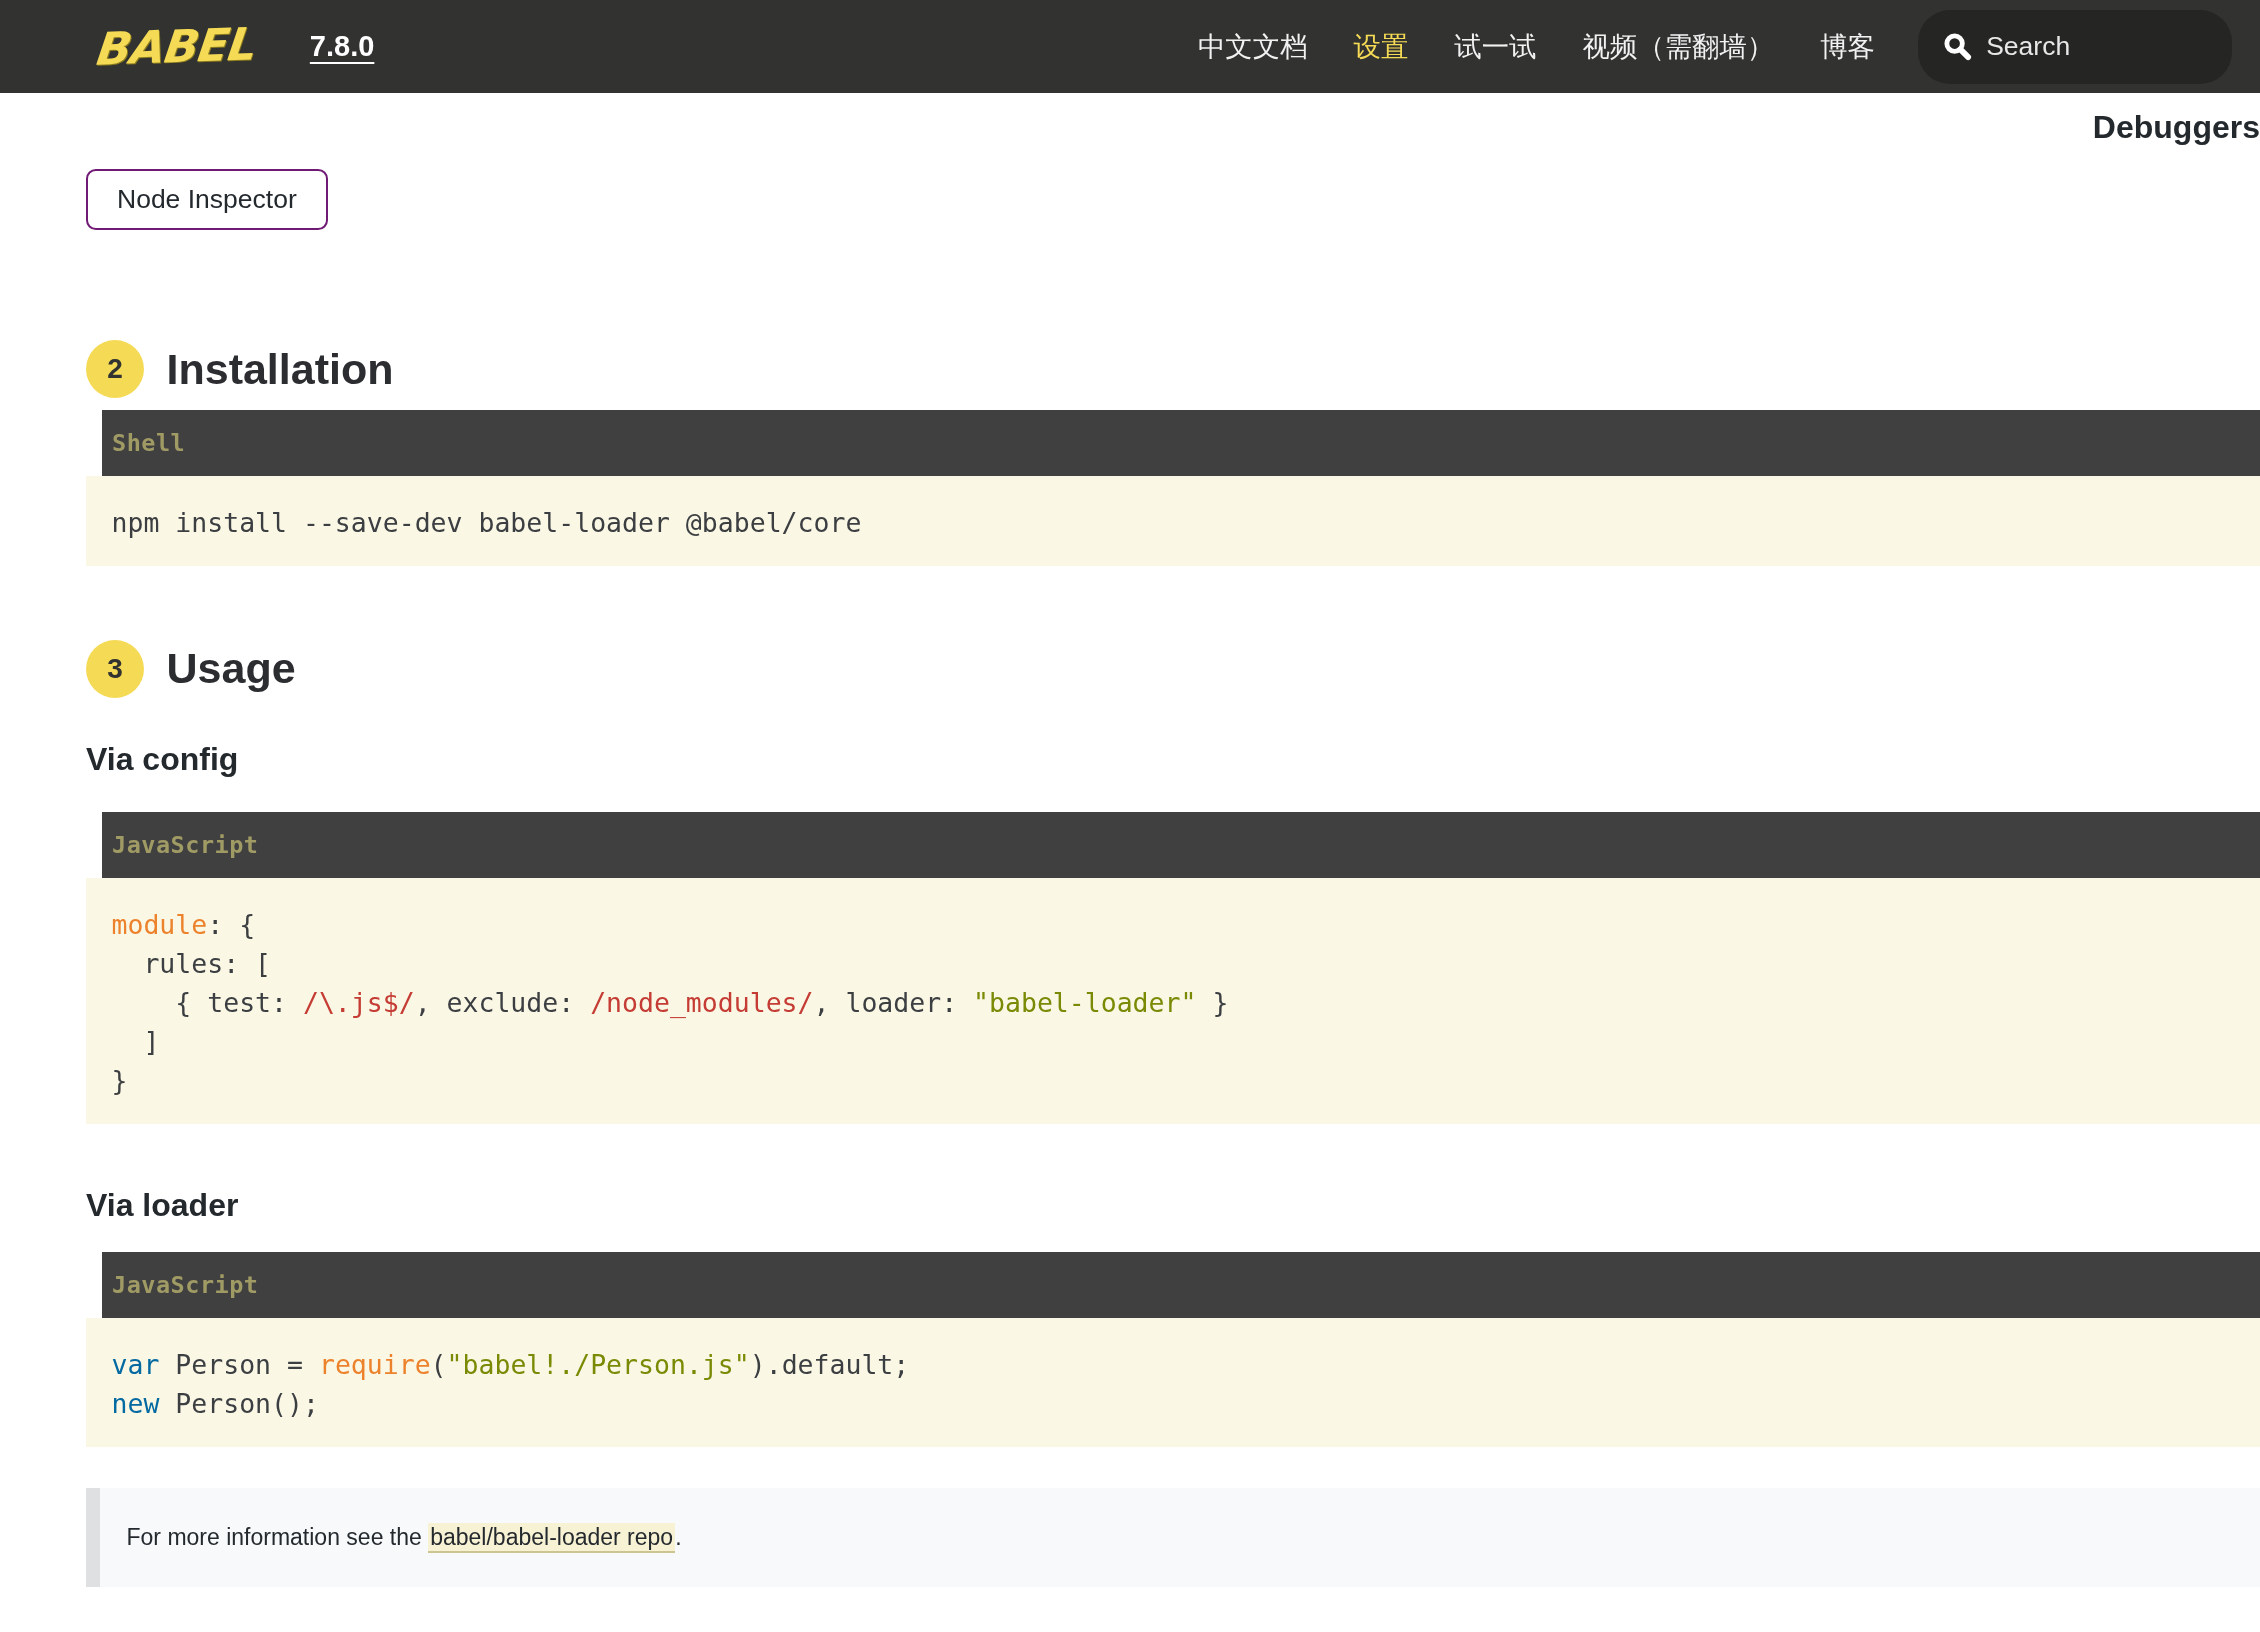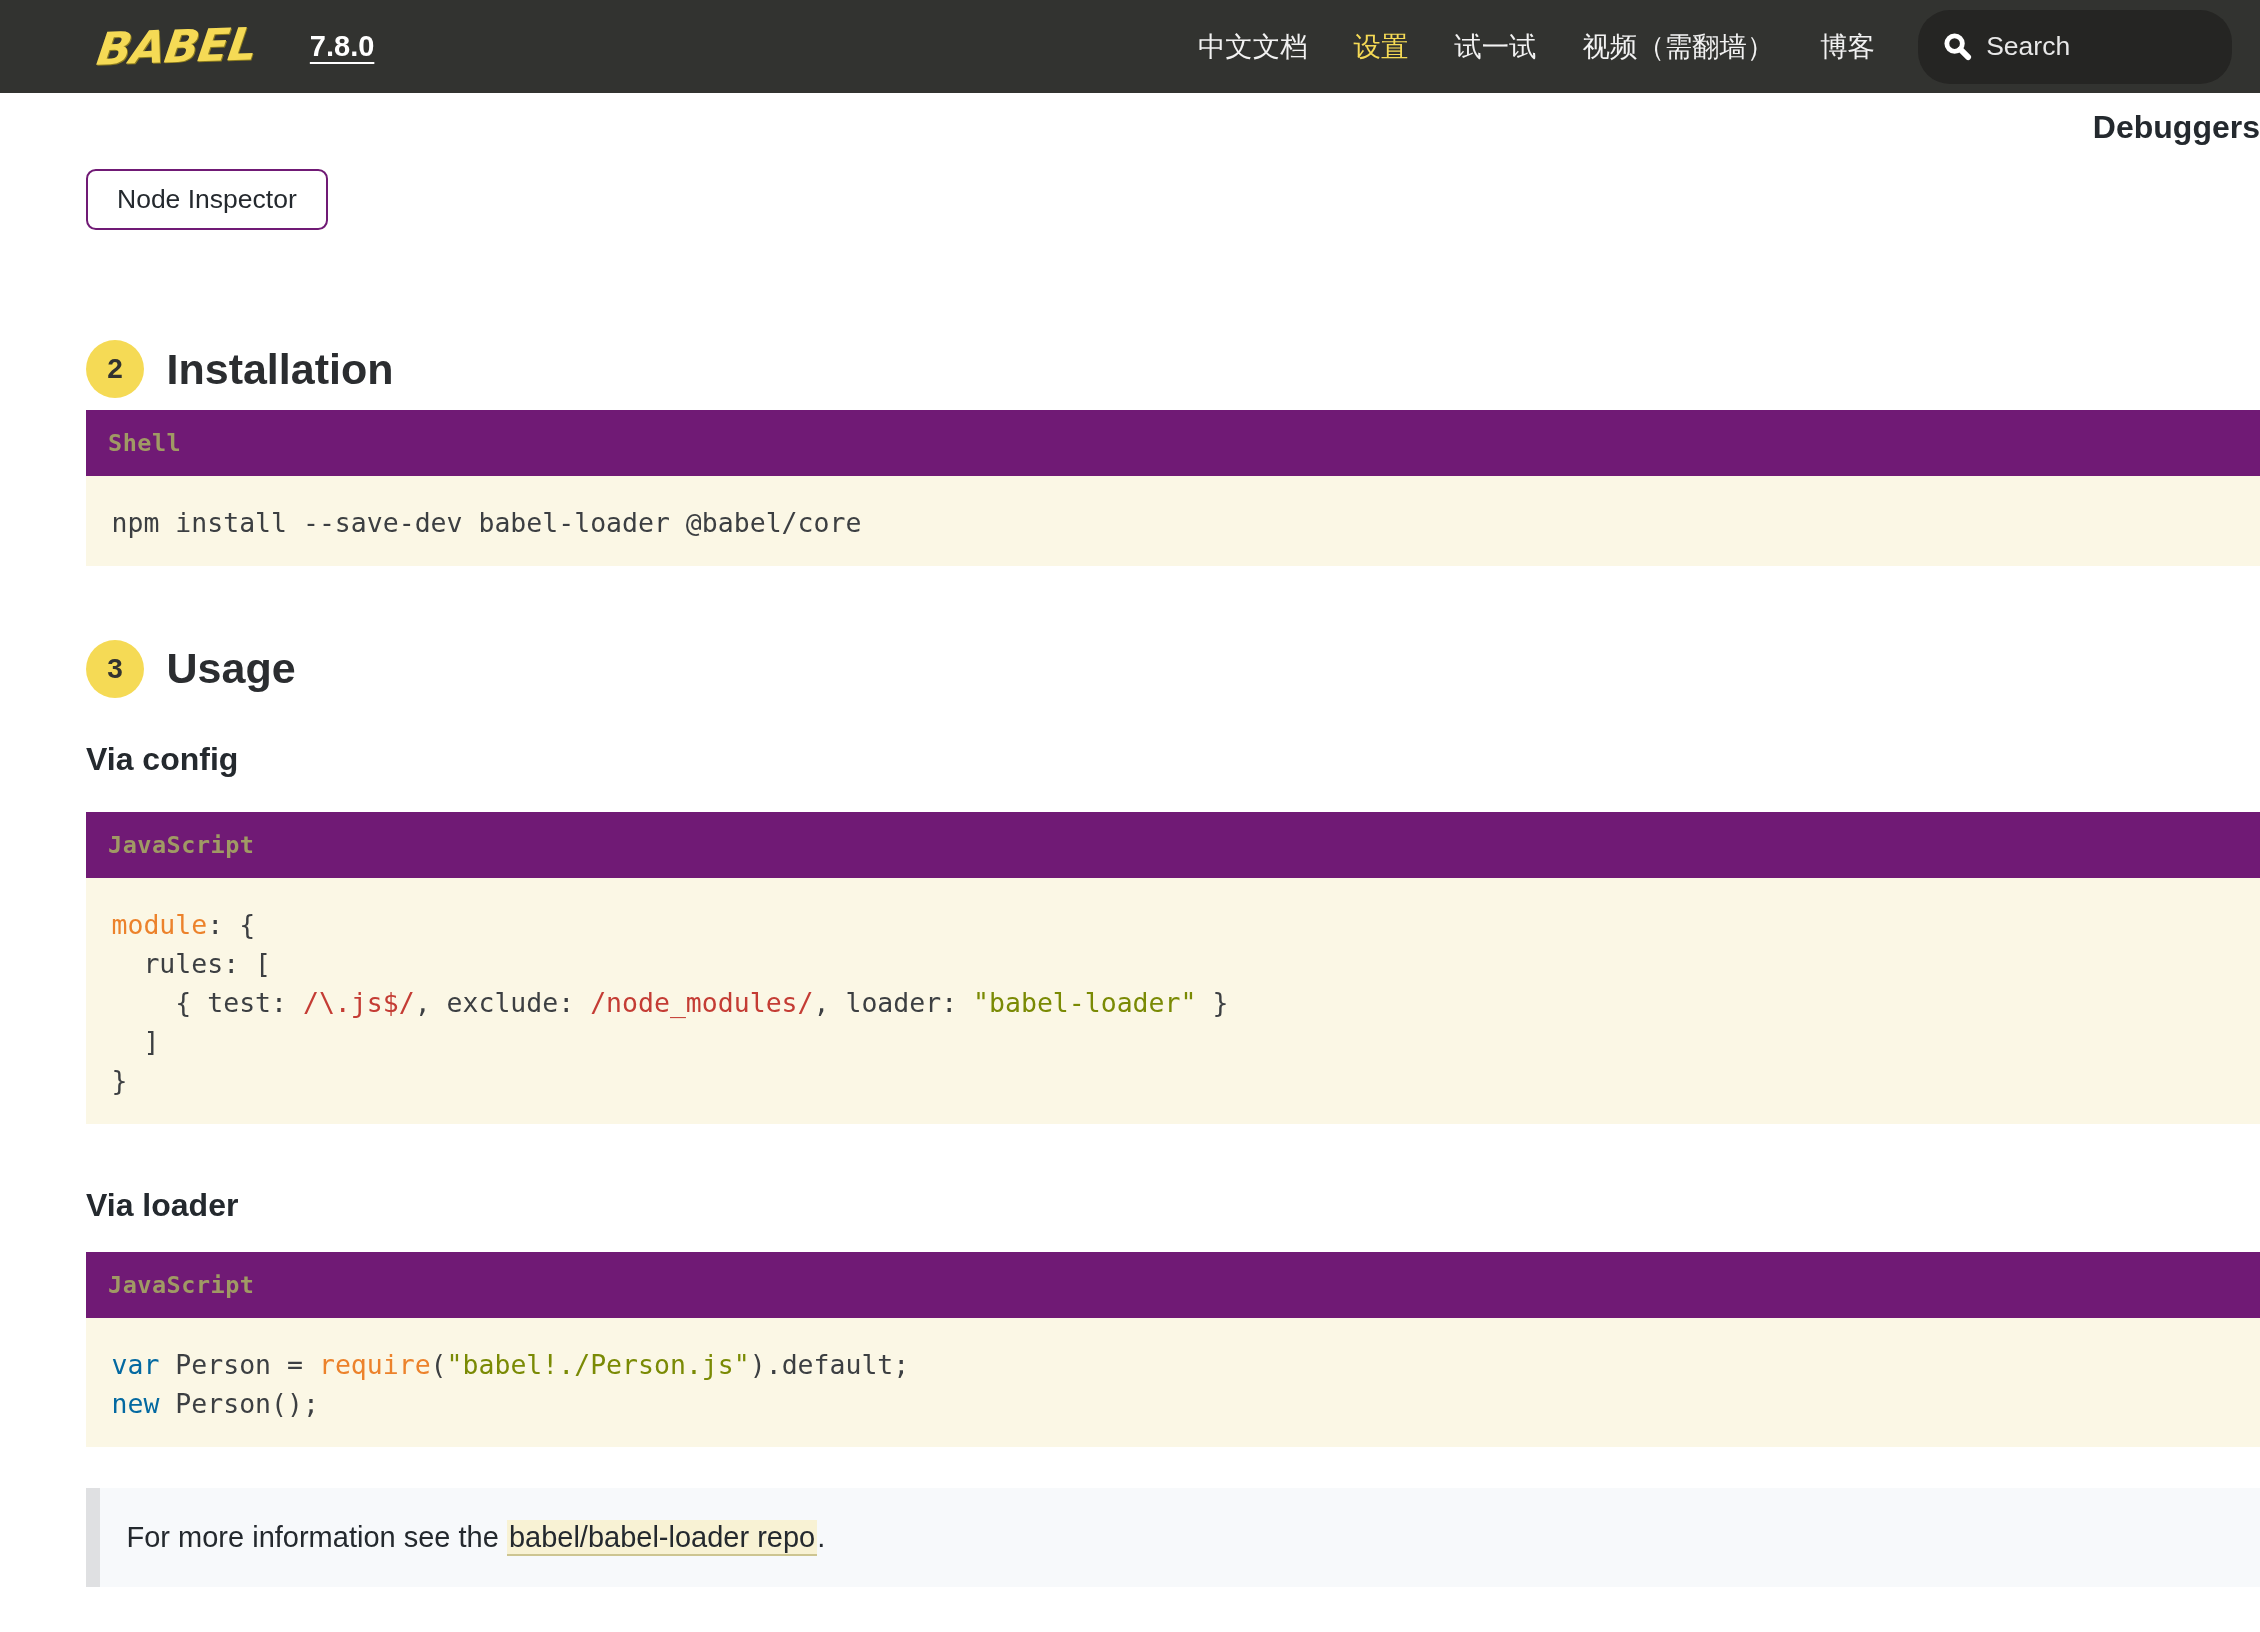--- a/index.html
+++ b/index.html
@@ -71,42 +71,42 @@
   }
 
   .via-config-heading { margin-top: 43px; font-size: 31px; }
   .via-loader-heading { margin-top: 63px; font-size: 31px; }
 
   
   .codeblock { margin-top: 11.8px; }
   .codeblock.js1 { margin-top: 34px; }
   .codeblock.js2 { margin-top: 28px; }
   .code-title {
-    height: 66px; background: #701a75;
-    display: flex; align-items: center; padding-left: 22px;
+    height: 66px; background: #404040;
+    display: flex; align-items: center; padding-left: 10px;
     font-family: "DejaVu Sans Mono", monospace;
-    font-weight: 700; font-size: 23.5px; color: #a09a64; letter-spacing: 0.5px;
+    font-weight: 700; font-size: 23.5px; color: #a09a64; letter-spacing: 0.5px; margin-left: 16px;
   }
   .code-body {
     background: #fbf7e5; padding: 27.4px 25.5px 23.5px 25.5px;
     font-family: "DejaVu Sans Mono", monospace;
     font-size: 26.5px; line-height: 39px; color: #3c3f42;
   }
   .code-body .ln { white-space: pre; }
   .tk-orange { color: #ec822b; }
   .tk-red    { color: #c43c34; }
   .tk-green  { color: #7a8a04; }
   .tk-purple { color: #0369a1; }
 
   
   .quote {
     margin-top: 41px;
     background: #f7f9fb; border-left: 14.7px solid #dfe0e2;
     padding: 32px 19.6px 32px 26.5px;
-    font-size: 29px; color: #24292e; line-height: 35px;
+    font-size: 23px; color: #24292e; line-height: 35px;
   }
   .quote a {
     color: #24292e; text-decoration: none; cursor: pointer;
     background: #f8f2d4; border-bottom: 2.9px solid #cdc591; padding: 1px 2px;
   }
 </style>
 </head>
 <body>
 
 <div class="header">

